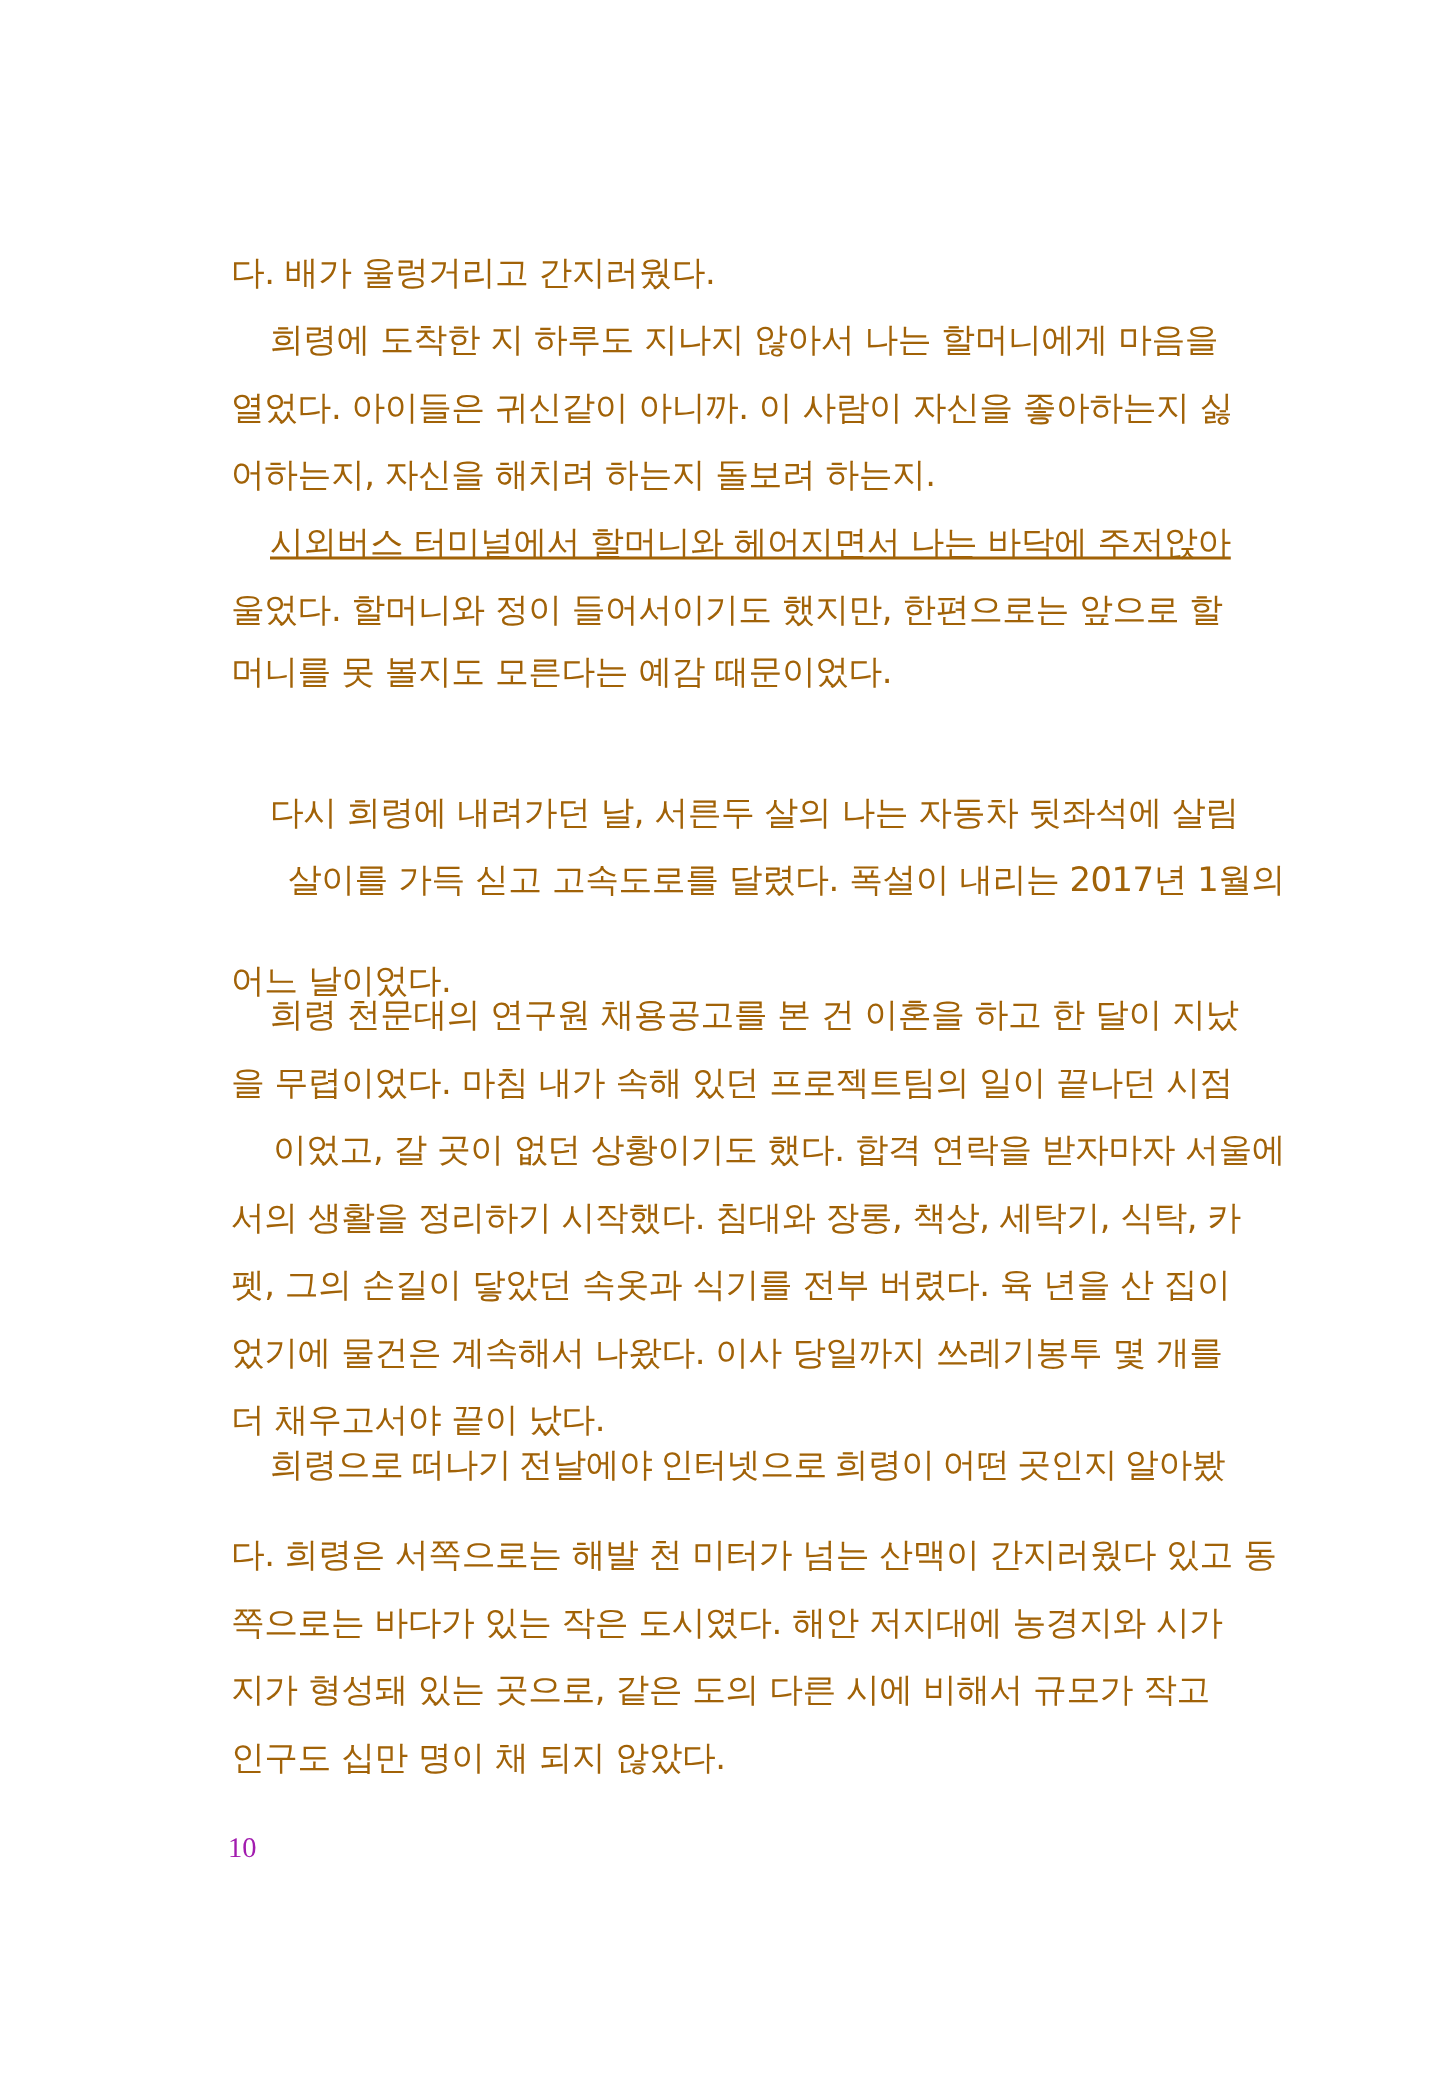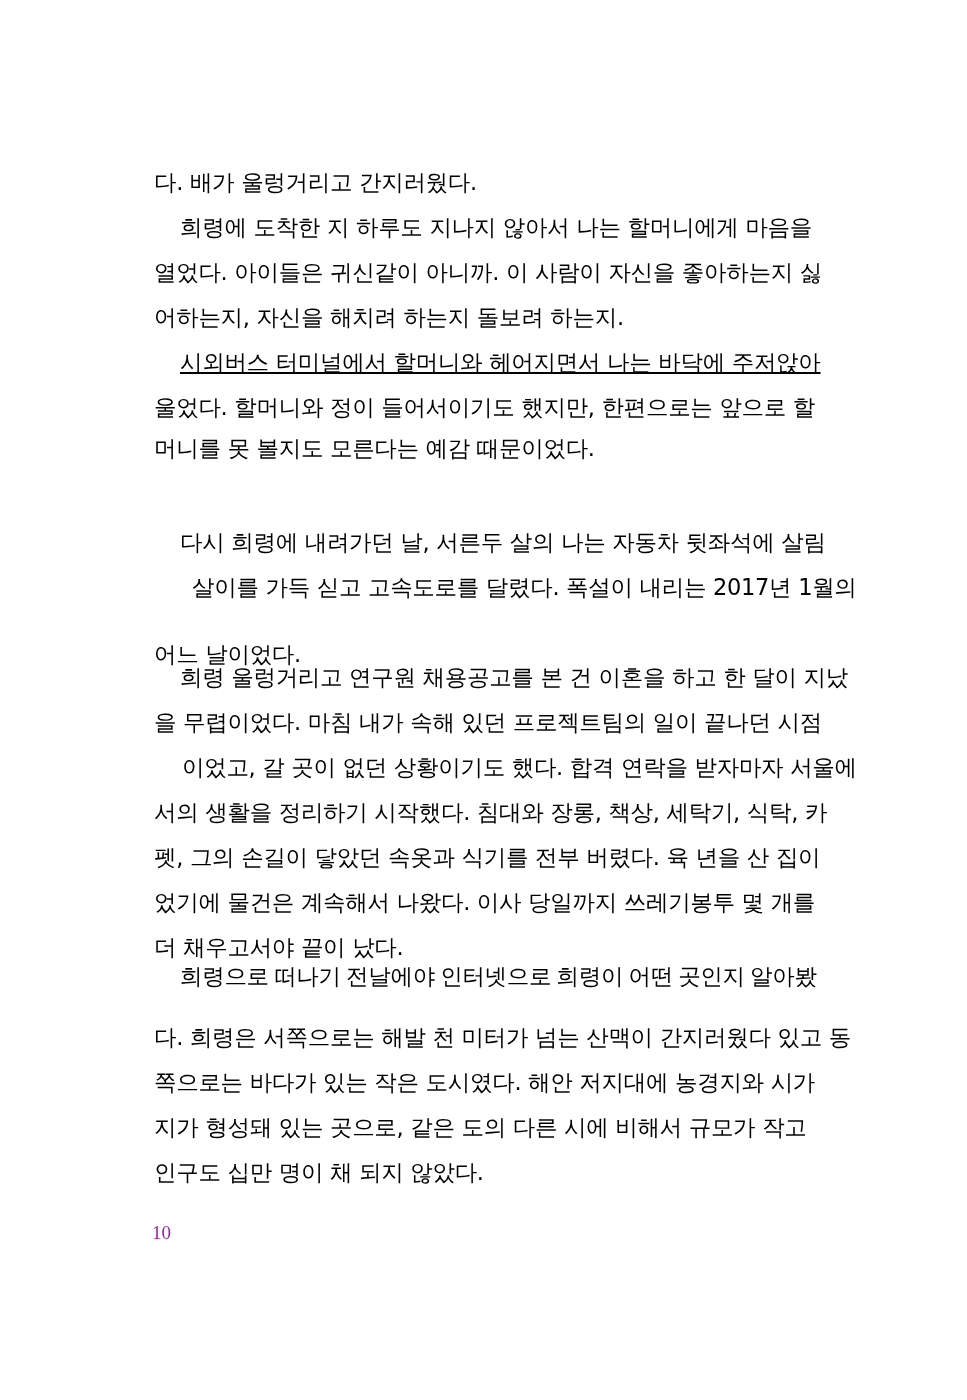--- a/index.html
+++ b/index.html
@@ -29,21 +29,21 @@
   }
   .line {
     position: absolute;
     left: 0;
     height: 45px;
     line-height: 45px;
     font-size: 22.5px;
     white-space: nowrap;
     letter-spacing: -0.3px;
     font-family: "DejaVu Sans", "Liberation Sans", sans-serif;
-    color: #000000;
+    color: #a16207;
   }
   .line.indent {
     left: 26px;
   }
   .line.justify {
     width: 648px;
     text-align-last: justify;
     text-align: justify;
   }
   .line.indent.justify {
@@ -71,21 +71,21 @@
     <div class="line" style="top:135px;">어하는지, 자신을 해치려 하는지 돌보려 하는지.</div>
 
     <div class="line indent justify" style="top:180px;text-decoration:underline;">시외버스 터미널에서 할머니와 헤어지면서 나는 바닥에 주저앉아</div>
     <div class="line justify" style="top:225px;">울었다. 할머니와 정이 들어서이기도 했지만, 한편으로는 앞으로 할</div>
     <div class="line" style="top:266px;">머니를 못 볼지도 모른다는 예감 때문이었다.</div>
 
     <div class="line indent justify" style="top:360px;">다시 희령에 내려가던 날, 서른두 살의 나는 자동차 뒷좌석에 살림</div>
     <div class="line justify" style="top:405px;margin-left:38px;">살이를 가득 싣고 고속도로를 달렸다. 폭설이 내리는 2017년 1월의</div>
     <div class="line" style="top:472px;">어느 날이었다.</div>
 
-    <div class="line indent justify" style="top:495px;">희령 울렁거리고 연구원 채용공고를 본 건 이혼을 하고 한 달이 지났</div>
+    <div class="line indent justify" style="top:495px;">희령 천문대의 연구원 채용공고를 본 건 이혼을 하고 한 달이 지났</div>
     <div class="line justify" style="top:540px;">을 무렵이었다. 마침 내가 속해 있던 프로젝트팀의 일이 끝나던 시점</div>
     <div class="line justify" style="top:585px;margin-left:28px;">이었고, 갈 곳이 없던 상황이기도 했다. 합격 연락을 받자마자 서울에</div>
     <div class="line justify" style="top:630px;">서의 생활을 정리하기 시작했다. 침대와 장롱, 책상, 세탁기, 식탁, 카</div>
     <div class="line justify" style="top:675px;">펫, 그의 손길이 닿았던 속옷과 식기를 전부 버렸다. 육 년을 산 집이</div>
     <div class="line justify" style="top:720px;">었기에 물건은 계속해서 나왔다. 이사 당일까지 쓰레기봉투 몇 개를</div>
     <div class="line" style="top:765px;">더 채우고서야 끝이 났다.</div>
 
     <div class="line indent justify" style="top:794px;font-family:Liberation Serif, serif;">희령으로 떠나기 전날에야 인터넷으로 희령이 어떤 곳인지 알아봤</div>
     <div class="line justify" style="top:855px;">다. 희령은 서쪽으로는 해발 천 미터가 넘는 산맥이 간지러웠다 있고 동</div>
     <div class="line justify" style="top:900px;">쪽으로는 바다가 있는 작은 도시였다. 해안 저지대에 농경지와 시가</div>

